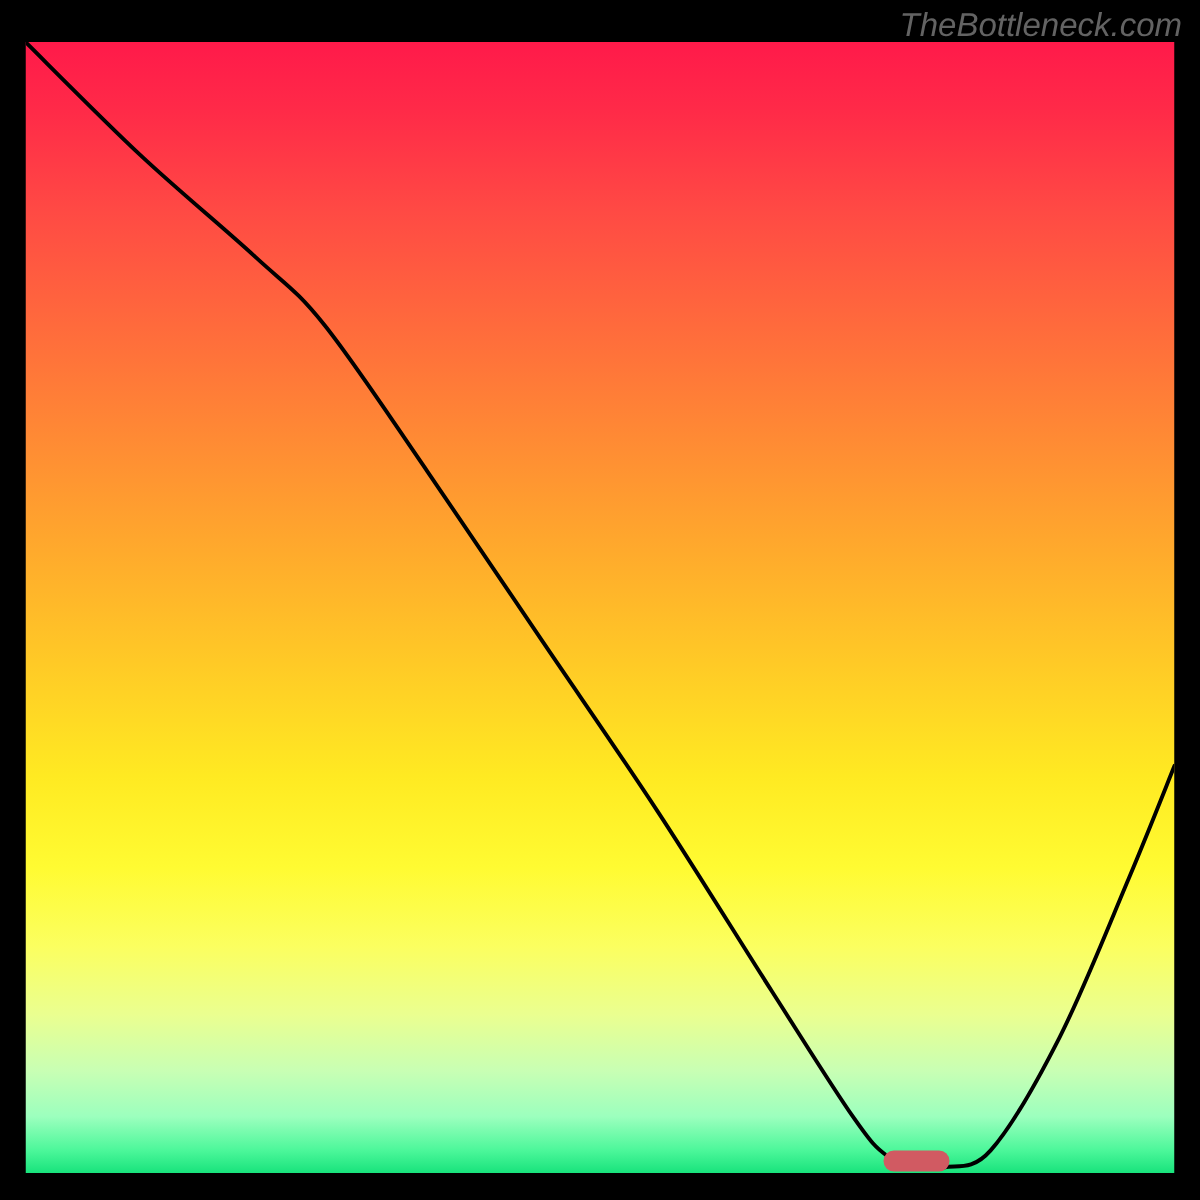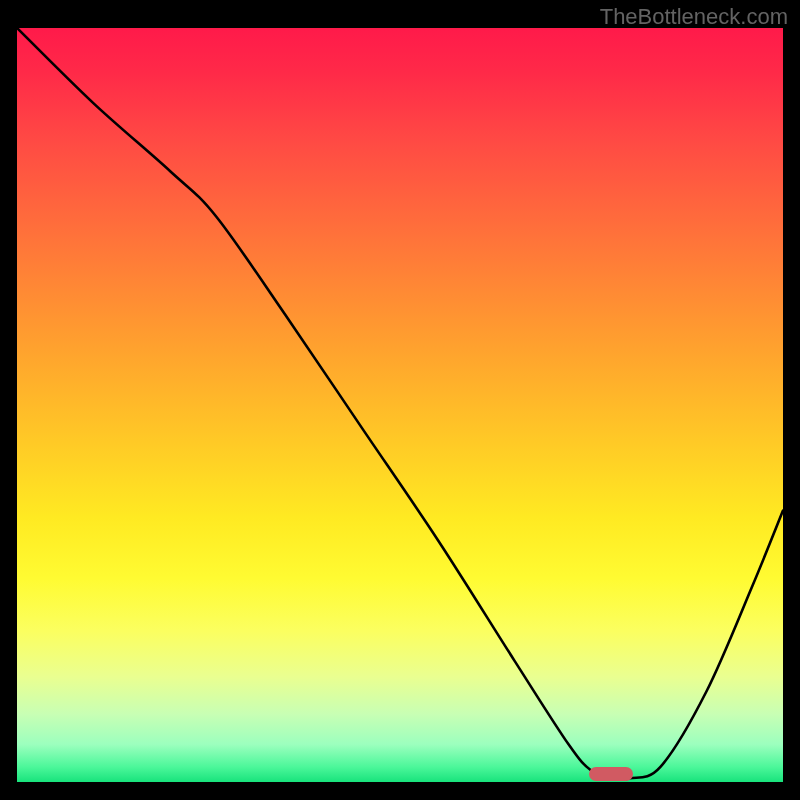--- a/index.html
+++ b/index.html
@@ -12,20 +12,21 @@
     background: #000;
   }
   .watermark {
     position: absolute;
     top: 4px;
     right: 12px;
     color: #636363;
     font-size: 22px;
     font-weight: 500;
     z-index: 10;
+    font-style: italic;
   }
   .plot-frame {
     position: absolute;
     left: 17px;
     top: 28px;
     width: 766px;
     height: 754px;
     background: #000;
     overflow: hidden;
   }

